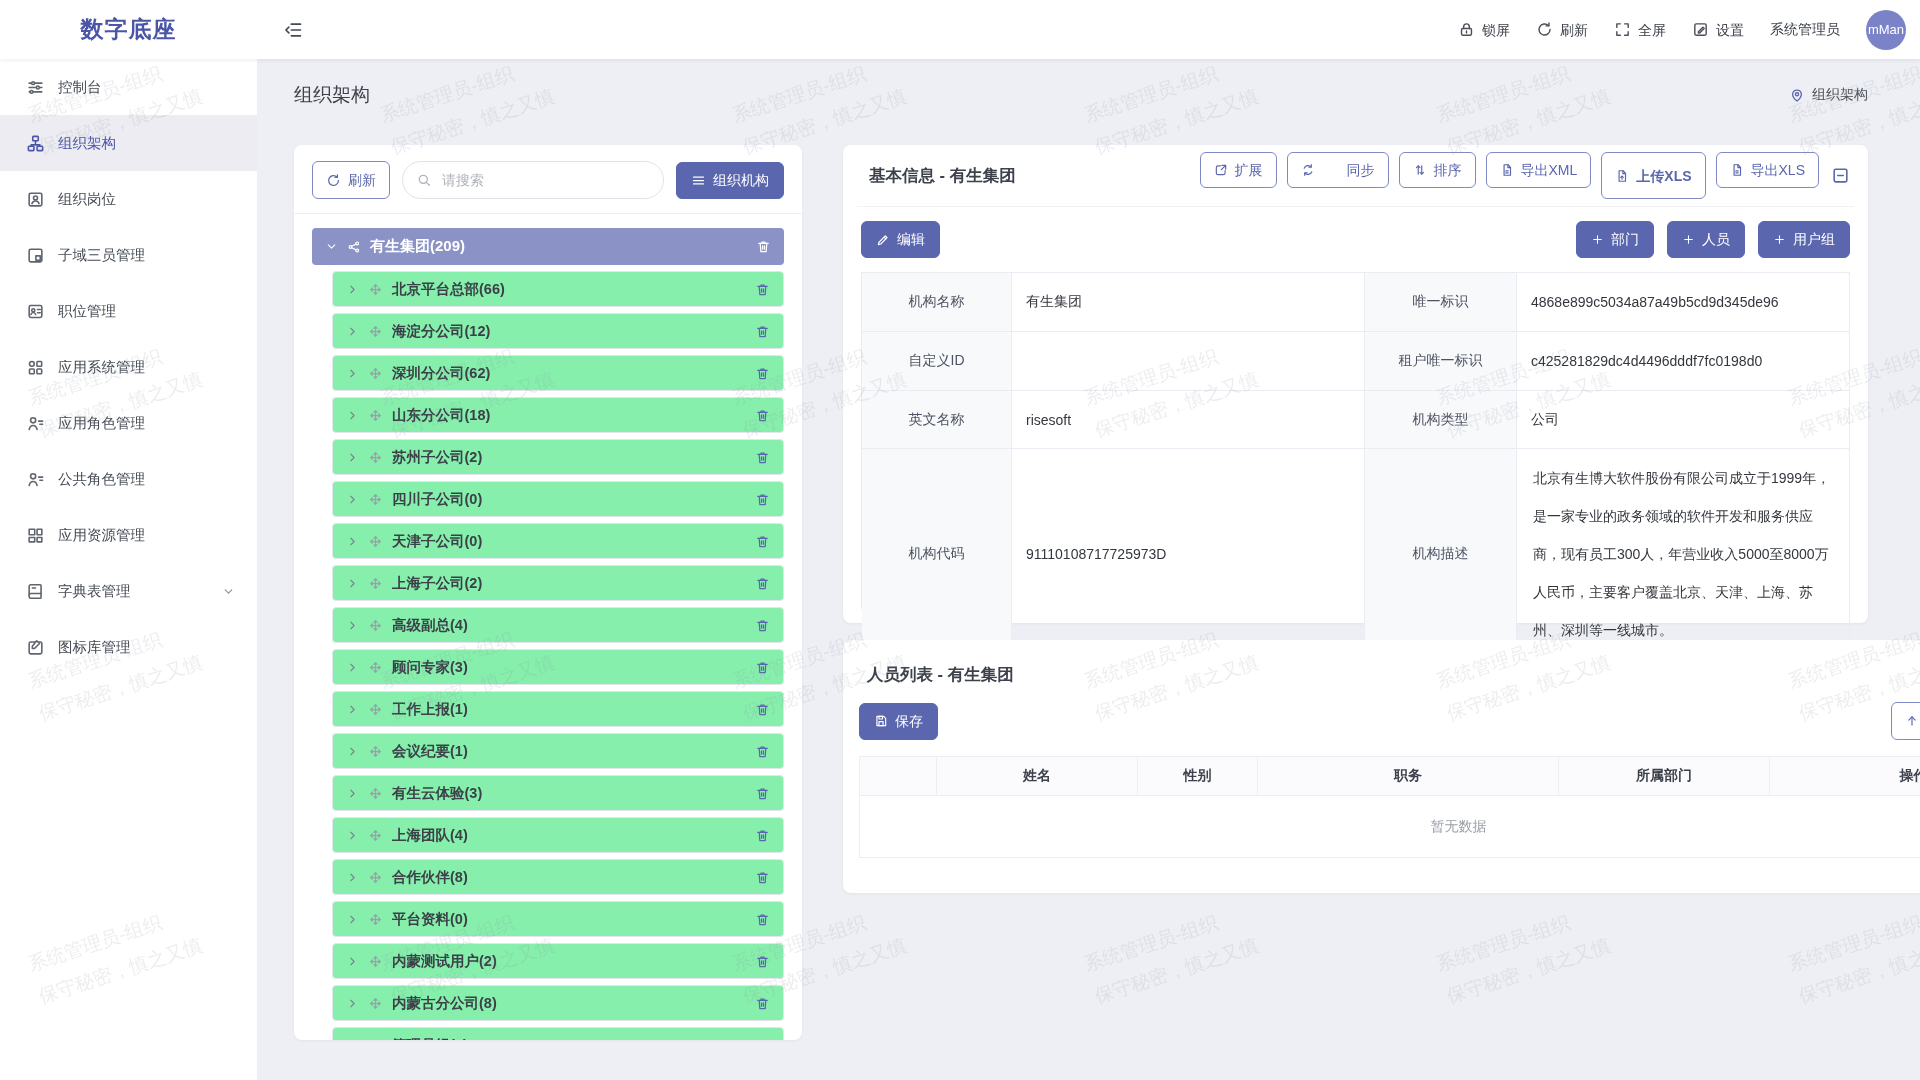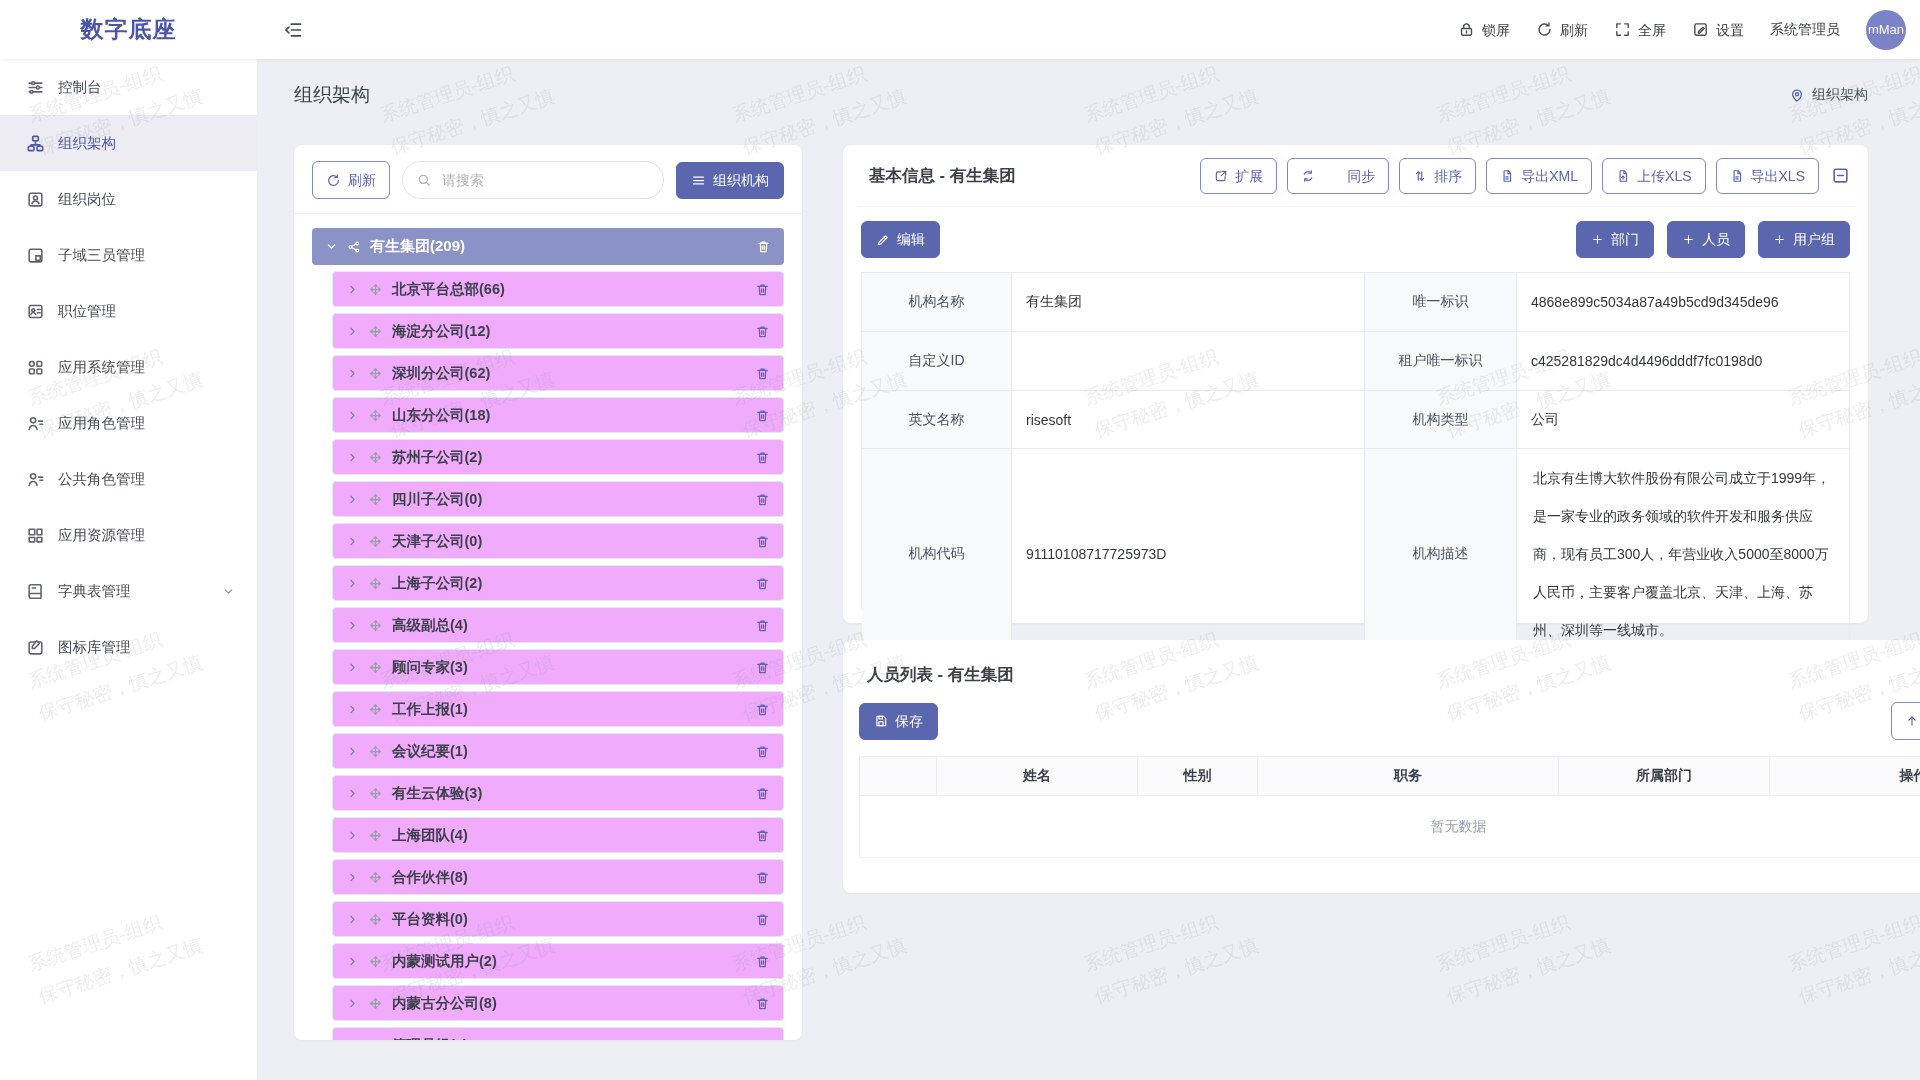--- a/index.html
+++ b/index.html
@@ -44,21 +44,21 @@
   .btn-solid{height:37px;padding:4px 14px;background:var(--accent,#5a66ad);border:1px solid var(--accent,#5a66ad);color:#fff;}
   .btn .bi{line-height:0;}
   .search{flex:1;height:38px;border:1px solid #dfe2e8;border-radius:19px;display:flex;align-items:center;
           padding:0 13px;gap:8px;color:#b0b3ba;background:#fff;}
   .search input{border:none;outline:none;flex:1;font-size:14px;color:#33373d;font-family:inherit;background:transparent;}
   .search input::placeholder{color:#b0b3ba;}
   .tree-root{margin-top:14px;height:37px;background:var(--rootnode,#8a92c6);border-radius:4px;display:flex;
              align-items:center;padding:0 13px;gap:9px;color:#fff;font-weight:700;font-size:15px;cursor:pointer;}
   .tree-root .trash{margin-left:auto;color:#fff;line-height:0;cursor:pointer;}
   .tree-node{margin:6px 0 0 20px;height:36px;border:1px solid #e3e6ef;border-radius:4px;display:flex;
-             align-items:center;padding:0 13px;gap:9px;background:#f0abfc;cursor:pointer;}
+             align-items:center;padding:0 13px;gap:9px;background:#86efac;cursor:pointer;}
   .tree-node .tchev{color:#7d828c;line-height:0;}
   .tree-node .tdrag{color:#9aa0ab;line-height:0;}
   .tree-node .tlabel{font-size:14.5px;font-weight:600;color:#3b4049;}
   .tree-node .trash{margin-left:auto;color:var(--accent,#5a66ad);line-height:0;}
   
   .info-card{left:843px;top:145px;width:1025px;height:478px;padding:0 14px;}
   .info-head{display:flex;align-items:center;gap:10px;height:62px;border-bottom:1px solid #f0f2f6;padding:0 4px;}
   .panel-title{font-size:16.5px;font-weight:700;color:#3c414b;margin:8px;}
   .info-head .panel-title{margin-right:auto;}
   .collapse-ic{color:var(--accent,#5a66ad);line-height:0;cursor:pointer;margin-left:2px;}
@@ -729,21 +729,21 @@
           </button>
           <button class="btn btn-outline" style="height: 36px;">
             <span class="bi"><svg class="ic" width="14" height="14" viewBox="0 0 24 24">
                 <path d="M7 3h7l4 4.5V21H7z"></path>
                 <path d="M13.5 3v5h4.5"></path>
                 <line x1="10" y1="13.5" x2="14" y2="13.5"></line>
                 <line x1="10" y1="17" x2="14" y2="17"></line>
               </svg></span>
             <span>导出XML</span>
           </button>
-          <button class="btn btn-outline" style="height: 36px;">
+          <button class="btn btn-outline" style="height: 47px; font-weight: bold;">
             <span class="bi"><svg class="ic" width="14" height="14" viewBox="0 0 24 24">
                 <path d="M7 3h7l4 4.5V21H7z"></path>
                 <path d="M13.5 3v5h4.5"></path>
                 <line x1="12" y1="17.5" x2="12" y2="12.5"></line>
                 <polyline points="9.8,14.5 12,12.3 14.2,14.5"></polyline>
               </svg></span>
             <span>上传XLS</span>
           </button>
           <button class="btn btn-outline" style="height: 36px;">
             <span class="bi"><svg class="ic" width="14" height="14" viewBox="0 0 24 24">

